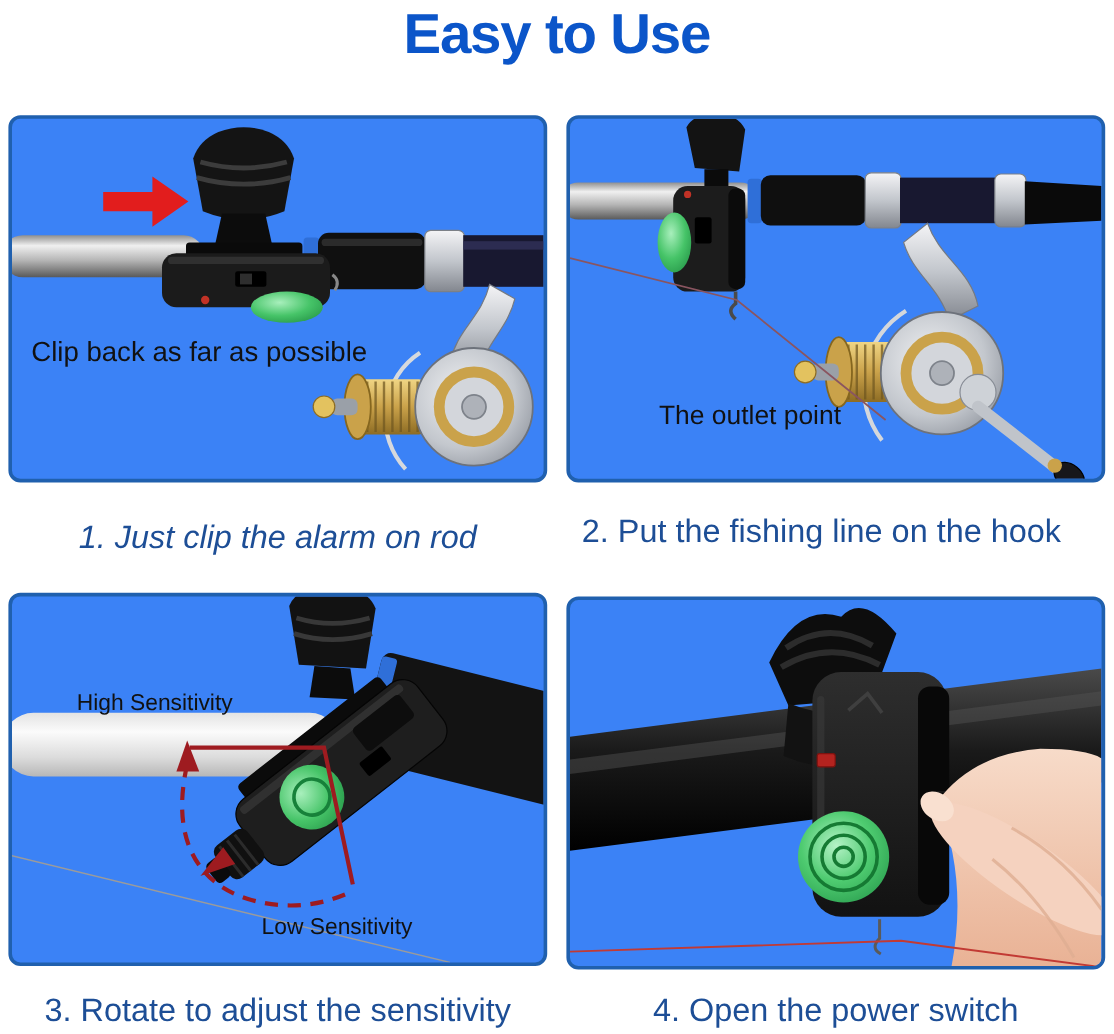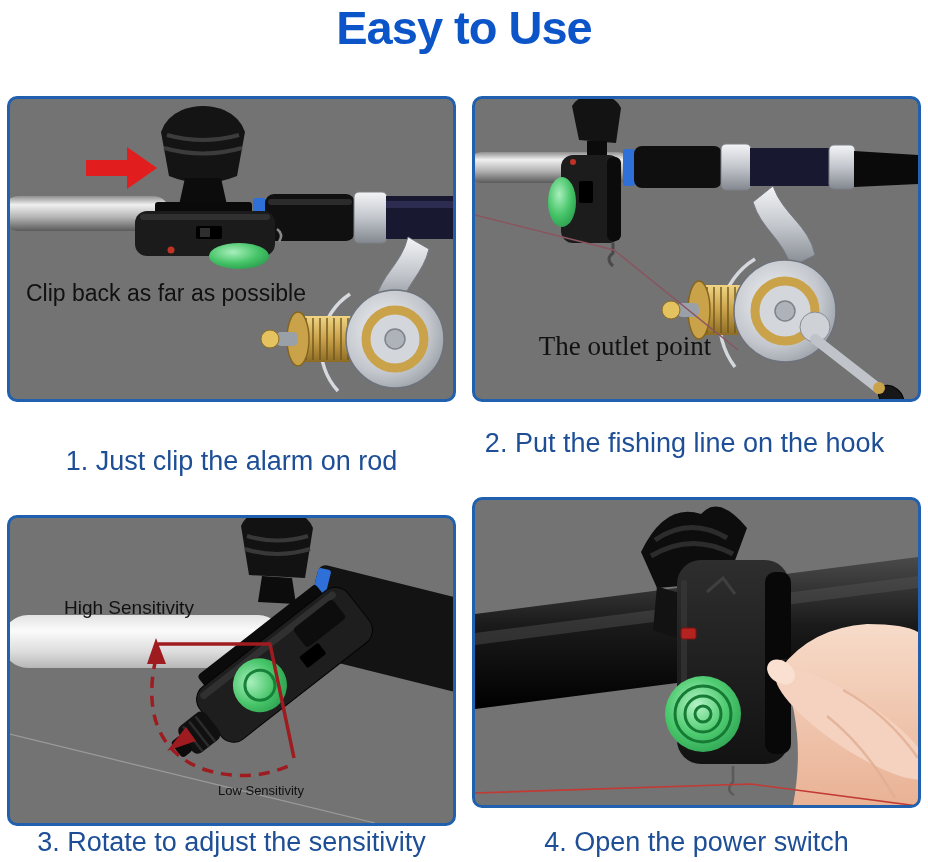--- a/index.html
+++ b/index.html
@@ -1,34 +1,34 @@
 <!DOCTYPE html>
 <html><head>
 <meta charset="utf-8">
 <style>
   html,body{margin:0;padding:0;background:#ffffff;}
   .page{position:relative;width:928px;height:862px;background:#fff;overflow:hidden;
         font-family:"Liberation Sans", sans-serif;}
   .title{position:absolute;top:0;left:0;width:100%;height:56px;text-align:center;
          font-size:47px;font-weight:700;letter-spacing:-1px;color:#0b55c9;line-height:56px;}
-  .panel{position:absolute;background:#737373;border:3px solid #2060ae;border-radius:10px;
+  .panel{position:absolute;background:#3b82f6;border:3px solid #2060ae;border-radius:10px;
          box-sizing:border-box;overflow:hidden;}
   .p1{left:7px;top:96px;width:449px;height:306px;}
   .p2{left:472px;top:96px;width:449px;height:306px;}
-  .p3{left:7px;top:515px;width:449px;height:311px;}
+  .p3{left:7px;top:494px;width:449px;height:311px;}
   .p4{left:472px;top:497px;width:449px;height:311px;}
   .panel svg{position:absolute;left:0;top:0;width:100%;height:100%;display:block;}
   .ann{position:absolute;color:#111111;white-space:nowrap;}
   .ann1{left:16px;top:181px;font-size:23px;}
-  .ann2{left:20px;top:233px;width:260px;text-align:center;font-size:27px;line-height:28px;white-space:normal;font-family:Liberation Serif, serif;}
+  .ann2{left:20px;top:233px;width:260px;text-align:center;font-size:22px;line-height:28px;white-space:normal;}
   .ann-high{left:54px;top:79px;font-size:19px;}
-  .ann-low{left:208px;top:265px;font-size:13px;}
+  .ann-low{left:208px;top:265px;font-size:19px;}
   .cap{position:absolute;height:44px;line-height:44px;text-align:center;
        font-size:27px;color:#1d4e96;}
-  .cap1{left:7px;top:439px;width:449px;}
+  .cap1{left:7px;top:426px;width:449px;font-style:italic;}
   .cap2{left:460px;top:421px;width:449px;}
   .cap3{left:7px;top:820px;width:449px;}
   .cap4{left:472px;top:820px;width:449px;}
 </style>
 </head>
 <body>
 
 <div class="page">
 
   <div class="title">Easy to Use</div>

